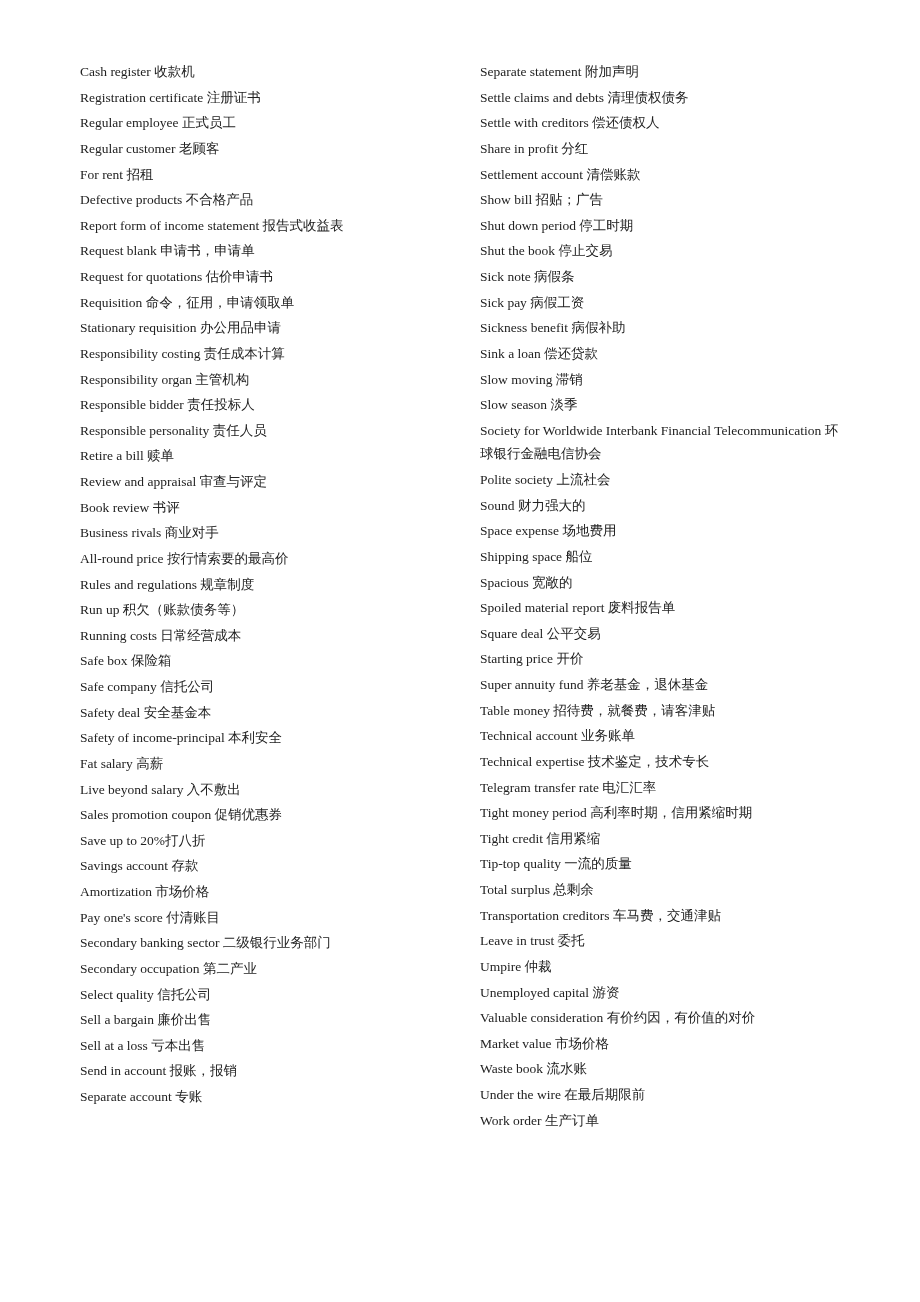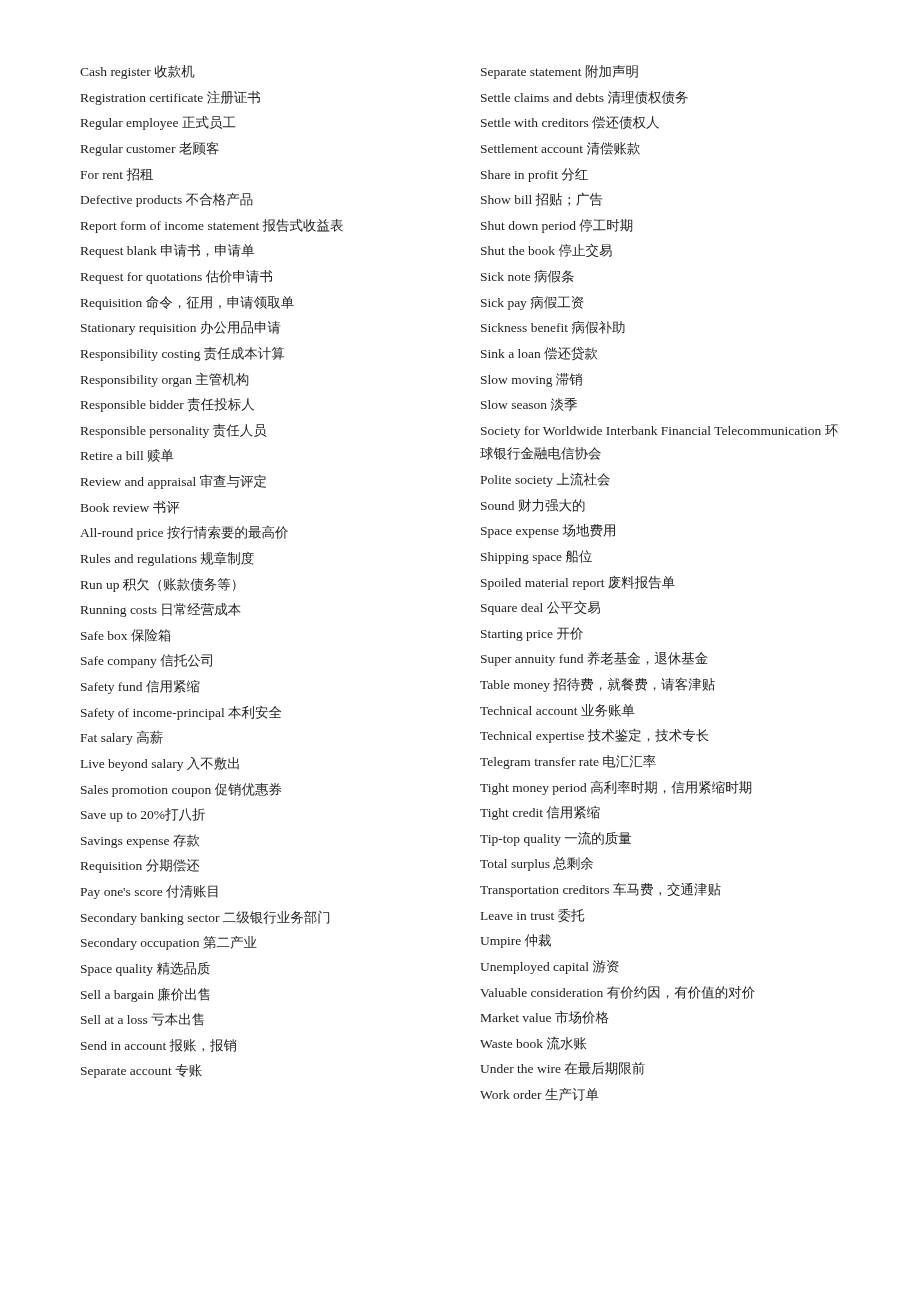--- a/index.html
+++ b/index.html
@@ -47,63 +47,65 @@
       <div class="entry">Request for quotations 估价申请书</div>
       <div class="entry">Requisition 命令，征用，申请领取单</div>
       <div class="entry">Stationary requisition 办公用品申请</div>
       <div class="entry">Responsibility costing 责任成本计算</div>
       <div class="entry">Responsibility organ 主管机构</div>
       <div class="entry">Responsible bidder 责任投标人</div>
       <div class="entry">Responsible personality 责任人员</div>
       <div class="entry">Retire a bill 赎单</div>
       <div class="entry">Review and appraisal 审查与评定</div>
       <div class="entry">Book review 书评</div>
+      <div class="entry">Business rivals 商业对手</div>
       <div class="entry">All-round price 按行情索要的最高价</div>
       <div class="entry">Rules and regulations 规章制度</div>
       <div class="entry">Run up 积欠（账款债务等）</div>
       <div class="entry">Running costs 日常经营成本</div>
       <div class="entry">Safe box 保险箱</div>
       <div class="entry">Safe company 信托公司</div>
-      <div class="entry">Safety fund 信用紧缩</div>
+      <div class="entry">Safety deal 安全基金本</div>
       <div class="entry">Safety of income-principal 本利安全</div>
       <div class="entry">Fat salary 高薪</div>
       <div class="entry">Live beyond salary 入不敷出</div>
       <div class="entry">Sales promotion coupon 促销优惠券</div>
       <div class="entry">Save up to 20%打八折</div>
-      <div class="entry">Savings expense 存款</div>
-      <div class="entry">Requisition 分期偿还</div>
+      <div class="entry">Savings account 存款</div>
+      <div class="entry">Amortization 市场价格</div>
       <div class="entry">Pay one's score 付清账目</div>
       <div class="entry">Secondary banking sector 二级银行业务部门</div>
       <div class="entry">Secondary occupation 第二产业</div>
-      <div class="entry">Space quality 精选品质</div>
+      <div class="entry">Select quality 信托公司</div>
       <div class="entry">Sell a bargain 廉价出售</div>
       <div class="entry">Sell at a loss 亏本出售</div>
       <div class="entry">Send in account 报账，报销</div>
       <div class="entry">Separate account  专账</div>
     </div>
   <div class="col" id="right-col">
       <div class="entry">Separate statement 附加声明</div>
       <div class="entry">Settle claims and debts 清理债权债务</div>
       <div class="entry">Settle with creditors 偿还债权人</div>
+      <div class="entry">Share in profit 分红</div>
       <div class="entry">Settlement account 清偿账款</div>
-      <div class="entry">Share in profit 分红</div>
       <div class="entry">Show bill   招贴；广告</div>
       <div class="entry">Shut down period 停工时期</div>
       <div class="entry">Shut the book 停止交易</div>
       <div class="entry">Sick note 病假条</div>
       <div class="entry">Sick pay 病假工资</div>
       <div class="entry">Sickness benefit 病假补助</div>
       <div class="entry">Sink a loan 偿还贷款</div>
       <div class="entry">Slow moving 滞销</div>
       <div class="entry">Slow season 淡季</div>
       <div class="entry">Society  for  Worldwide  Interbank  Financial Telecommunication  环球银行金融电信协会</div>
       <div class="entry">Polite society 上流社会</div>
       <div class="entry">Sound 财力强大的</div>
       <div class="entry">Space expense 场地费用</div>
       <div class="entry">Shipping space 船位</div>
+      <div class="entry">Spacious 宽敞的</div>
       <div class="entry">Spoiled material report 废料报告单</div>
       <div class="entry">Square deal 公平交易</div>
       <div class="entry">Starting price 开价</div>
       <div class="entry">Super annuity fund 养老基金，退休基金</div>
       <div class="entry">Table money 招待费，就餐费，请客津贴</div>
       <div class="entry">Technical account 业务账单</div>
       <div class="entry">Technical expertise 技术鉴定，技术专长</div>
       <div class="entry">Telegram transfer rate 电汇汇率</div>
       <div class="entry">Tight money period  高利率时期，信用紧缩时期</div>
       <div class="entry">Tight credit 信用紧缩</div>

